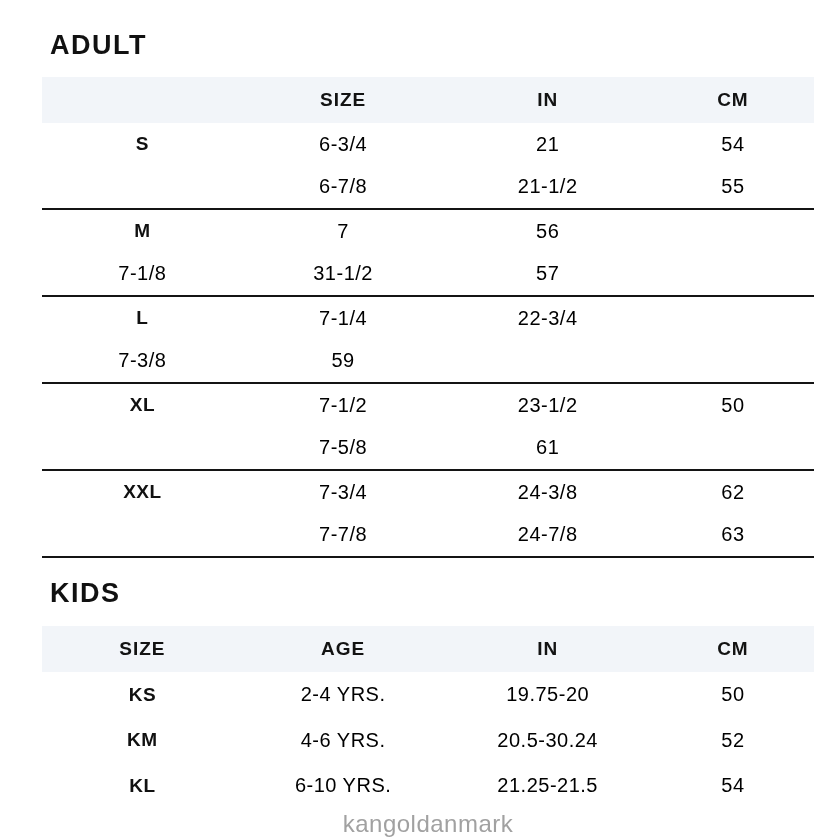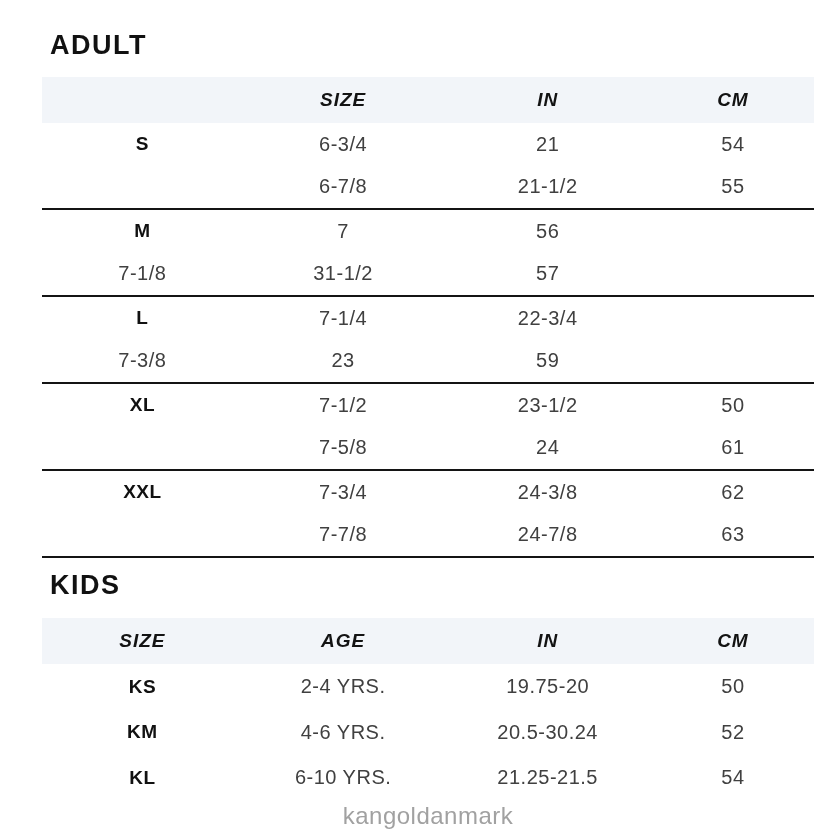--- a/index.html
+++ b/index.html
@@ -28,21 +28,20 @@
     align-items: center;
     height: 46px;
     background: #f2f5f9;
   }
   .th {
     text-align: center;
     font-size: 19px;
     font-weight: 800;
     letter-spacing: 1px;
     color: #131313;
-    font-style: italic;
   }
 
   .adult-thead { margin-top: 16px; }
   .kids-thead  { margin-top: 17px; }
 
   .group {
     display: grid;
     grid-template-columns: 26% 26% 27% 21%;
     border-bottom: 2px solid #141414;
   }
@@ -50,30 +49,30 @@
     height: 42.5px;
     display: flex;
     align-items: center;
     justify-content: center;
     text-align: center;
   }
   .value {
     font-size: 20px;
     font-weight: 400;
     letter-spacing: 0.5px;
-    color: #404040;
+    color: #000000;
   }
   .size-label {
     font-size: 19px;
     font-weight: 800;
     letter-spacing: 0.5px;
     color: #111111;
   }
 
-  .kids-title { margin-top: 12px; }
+  .kids-title { margin-top: 20px; }
 
   .kids-row {
     display: grid;
     grid-template-columns: 26% 26% 27% 21%;
   }
   .kids-row .cell { height: 45.5px; }
 
   .footer {
     text-align: center;
     font-size: 24px;
@@ -117,32 +116,30 @@
       <div class="cell value">31-1/2</div>
       <div class="cell value">57</div>
     </div>
 
     <div class="group">
       <div class="cell size-label">L</div>
       <div class="cell value">7-1/4</div>
       <div class="cell value">22-3/4</div>
       <div class="cell"></div>
       <div class="cell value">7-3/8</div>
-      <div class="cell value">23</div>
       <div class="cell value">59</div>
     </div>
 
     <div class="group">
       <div class="cell size-label">XL</div>
       <div class="cell value">7-1/2</div>
       <div class="cell value">23-1/2</div>
       <div class="cell value">50</div>
       <div class="cell"></div>
       <div class="cell value">7-5/8</div>
-      <div class="cell value">24</div>
       <div class="cell value">61</div>
     </div>
 
     <div class="group">
       <div class="cell size-label">XXL</div>
       <div class="cell value">7-3/4</div>
       <div class="cell value">24-3/8</div>
       <div class="cell value">62</div>
       <div class="cell"></div>
       <div class="cell value">7-7/8</div>

